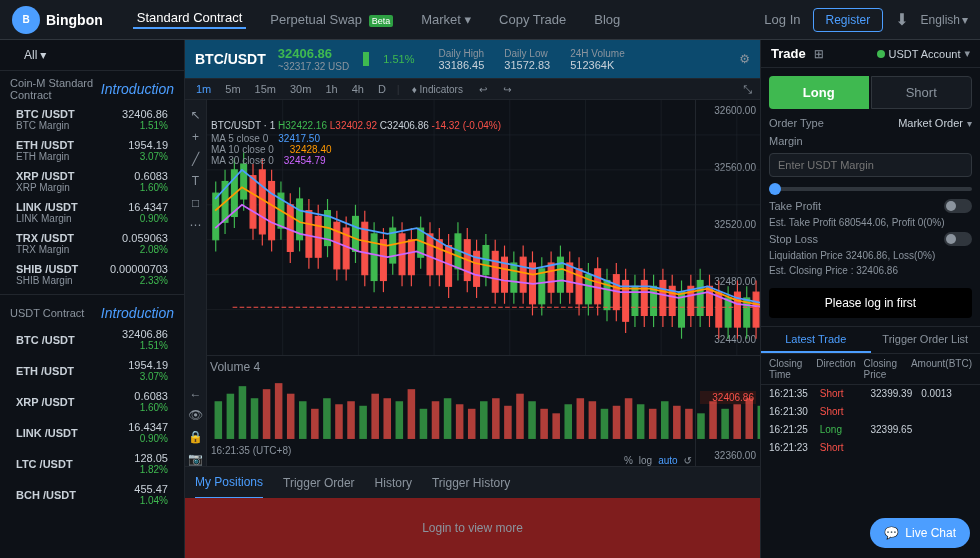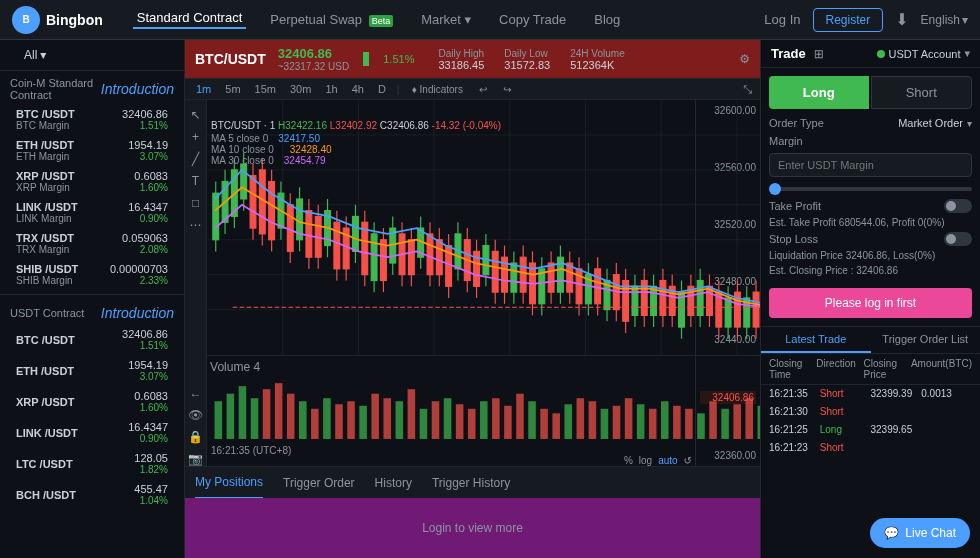--- a/index.html
+++ b/index.html
@@ -31,21 +31,21 @@
     .coin-item .name { color: #c9d1d9; font-size: 11px; font-weight: bold; }
     .coin-item .sub { color: #8b949e; font-size: 10px; }
     .coin-item .price { text-align: right; font-size: 11px; }
     .coin-item .change { font-size: 10px; }
     .pos { color: #3fb950; }
     .neg { color: #f85149; }
     .section-divider { border-top: 1px solid #21262d; margin: 4px 0; }
 
     
     .chart-area { flex: 1; display: flex; flex-direction: column; background: #0d1117; overflow: hidden; }
-    .chart-header { display: flex; align-items: center; background: #7f1d1d; padding: 6px 10px; border-bottom: 1px solid #21262d; gap: 12px; }
+    .chart-header { display: flex; align-items: center; background: #0c4a6e; padding: 6px 10px; border-bottom: 1px solid #21262d; gap: 12px; }
     .pair-name { color: #fff; font-weight: bold; font-size: 14px; }
     .price-info { display: flex; flex-direction: column; }
     .price-main { color: #3fb950; font-size: 13px; font-weight: bold; }
     .price-sub { color: #8b949e; font-size: 10px; }
     .stat-item { display: flex; flex-direction: column; }
     .stat-label { color: #8b949e; font-size: 10px; }
     .stat-value { color: #c9d1d9; font-size: 11px; }
     .chart-settings { margin-left: auto; color: #8b949e; cursor: pointer; }
 
     
@@ -69,21 +69,21 @@
 
     
     .ma-overlay { position: absolute; left: 26px; top: 2px; font-size: 10px; color: #8b949e; z-index: 3; }
 
     
     .bottom-tabs { background: #161b22; border-top: 1px solid #21262d; padding: 0 10px; display: flex; gap: 20px; align-items: center; height: 32px; }
     .tab-item { color: #8b949e; cursor: pointer; font-size: 12px; padding: 8px 0; }
     .tab-item.active { color: #4c9eff; border-bottom: 2px solid #4c9eff; }
 
     
-    .bottom-content { background: #701a75; padding: 10px; color: #8b949e; font-size: 12px; text-align: center; height: 60px; display: flex; align-items: center; justify-content: center; }
+    .bottom-content { background: #7f1d1d; padding: 10px; color: #8b949e; font-size: 12px; text-align: center; height: 60px; display: flex; align-items: center; justify-content: center; }
 
     
     .right-panel { width: 220px; background: #0d1117; border-left: 1px solid #21262d; display: flex; flex-direction: column; flex-shrink: 0; }
     .trade-header { display: flex; align-items: center; padding: 6px 10px; border-bottom: 1px solid #21262d; gap: 8px; }
     .trade-title { color: #fff; font-size: 13px; font-weight: bold; }
     .grid-icon { color: #8b949e; cursor: pointer; }
     .account-info { margin-left: auto; display: flex; align-items: center; gap: 4px; font-size: 11px; color: #c9d1d9; }
     .usdt-dot { width: 8px; height: 8px; background: #3fb950; border-radius: 50%; }
 
     
@@ -106,21 +106,21 @@
     .slider-thumb { width: 12px; height: 12px; background: #4c9eff; border-radius: 50%; position: absolute; top: -4px; left: 0%; cursor: pointer; }
 
     
     .tp-sl-row { display: flex; justify-content: space-between; align-items: center; margin-bottom: 4px; }
     .tp-label { color: #8b949e; font-size: 11px; }
     .toggle-switch { width: 28px; height: 14px; background: #30363d; border-radius: 7px; position: relative; cursor: pointer; }
     .toggle-knob { width: 10px; height: 10px; background: #8b949e; border-radius: 50%; position: absolute; top: 2px; left: 2px; }
     .est-text { color: #8b949e; font-size: 10px; margin-bottom: 4px; }
 
     
-    .login-cta { background: #ec4899; color: #fff; border: none; width: calc(100% - 16px); margin: 8px; padding: 8px; border-radius: 4px; cursor: pointer; font-size: 12px; }
+    .login-cta { background: #000000; color: #fff; border: none; width: calc(100% - 16px); margin: 8px; padding: 8px; border-radius: 4px; cursor: pointer; font-size: 12px; }
 
     
     .trade-history { flex: 1; border-top: 1px solid #21262d; overflow: hidden; display: flex; flex-direction: column; }
     .history-tabs { display: flex; border-bottom: 1px solid #21262d; }
     .h-tab { flex: 1; text-align: center; padding: 6px 0; color: #8b949e; font-size: 11px; cursor: pointer; }
     .h-tab.active { color: #4c9eff; border-bottom: 2px solid #4c9eff; }
     .history-table { flex: 1; overflow-y: auto; }
     .h-table-header { display: flex; padding: 4px 8px; border-bottom: 1px solid #21262d; }
     .h-col { flex: 1; color: #8b949e; font-size: 10px; }
     .h-row { display: flex; padding: 3px 8px; border-bottom: 1px solid #0d1117; }

